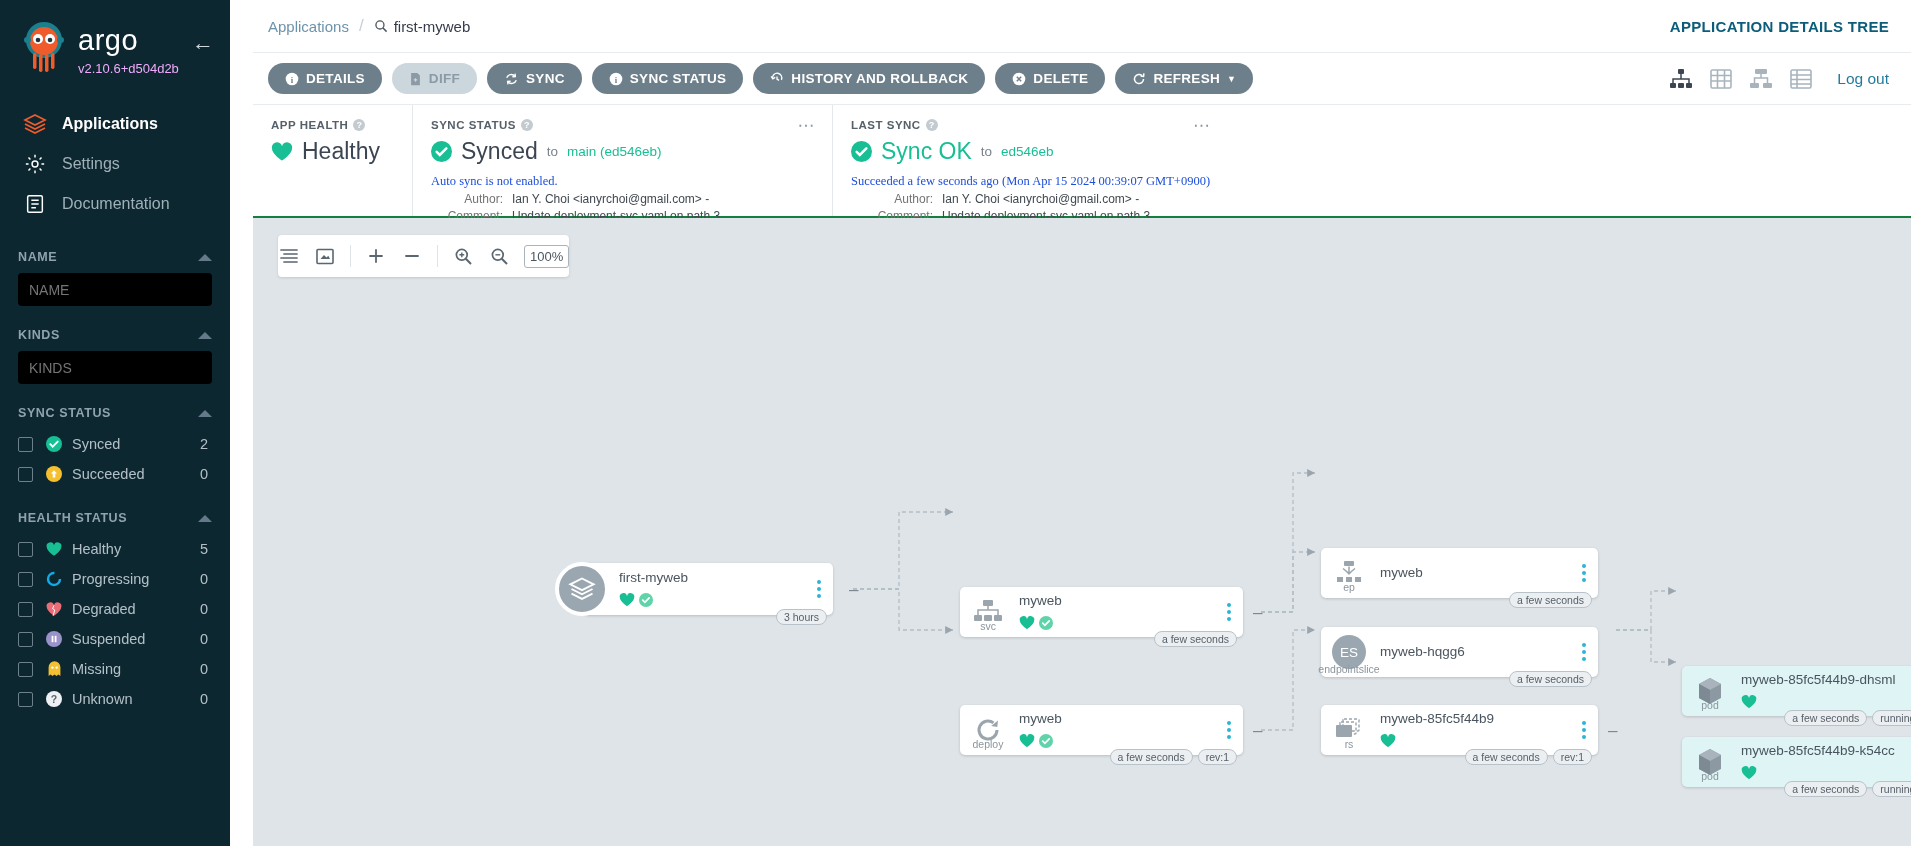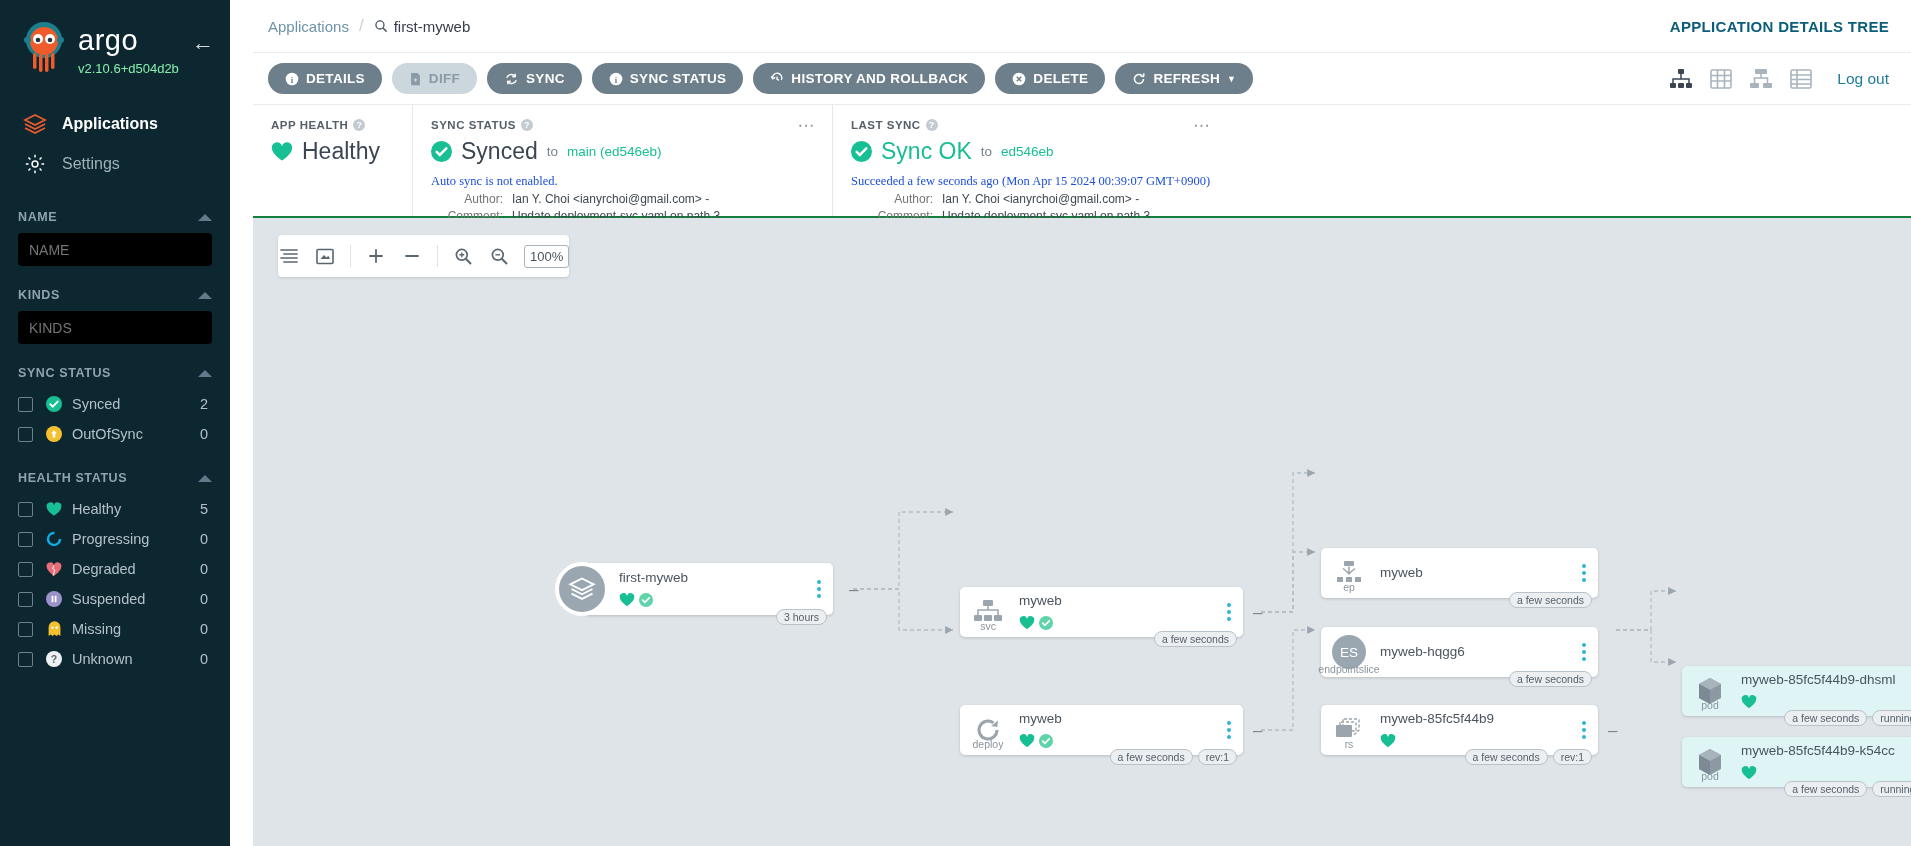--- a/index.html
+++ b/index.html
@@ -14,21 +14,21 @@
   .sidebar {
     width: 230px; min-width: 230px; height: 846px;
     background: #0d2730; color: #ccd6dd;
     display: flex; flex-direction: column;
     padding-top: 20px; overflow: hidden;
   }
   .brand { display: flex; align-items: flex-start; padding: 0 18px 0 20px; position: relative; }
   .brand-logo { width: 48px; height: 54px; position: relative; flex: 0 0 48px; }
   .brand-text { margin-left: 10px; padding-top: 6px; }
   .brand-name { font-size: 29px; color: #fff; letter-spacing: .5px; font-weight: 400; line-height: 1; }
-  .brand-ver { font-size: 13px; color: #86efac; margin-top: 6px; }
+  .brand-ver { font-size: 13px; color: #f0abfc; margin-top: 6px; }
   .collapse-arrow {
     position: absolute; right: 16px; top: 12px;
     font-size: 22px; color: #cfd8dc; cursor: pointer; line-height: 1;
   }
   .nav { margin-top: 28px; }
   .nav-item {
     display: flex; align-items: center; height: 40px;
     padding: 0 20px; cursor: pointer; color: #9fb0b8; font-size: 16px;
   }
   .nav-item.active { color: #ffffff; font-weight: bold; }
@@ -201,20 +201,29 @@
       </div>
       <div class="nav-item">
         <span class="nav-ico">
           <svg width="22" height="22" viewBox="0 0 24 24" fill="none" stroke="#fff" stroke-width="1.6">
             <circle cx="12" cy="12" r="3.2"></circle>
             <path d="M12 2v3M12 19v3M2 12h3M19 12h3M4.9 4.9l2.1 2.1M17 17l2.1 2.1M19.1 4.9L17 7M7 17l-2.1 2.1"></path>
           </svg>
         </span>
         <span>Settings</span>
       </div>
+      <div class="nav-item">
+        <span class="nav-ico">
+          <svg width="22" height="22" viewBox="0 0 24 24" fill="none" stroke="#fff" stroke-width="1.6">
+            <rect x="4" y="3" width="16" height="18" rx="1.5"></rect>
+              <path d="M8 8h8M8 12h8M8 16h5"></path>
+          </svg>
+        </span>
+        <span>Documentation</span>
+      </div>
     </nav>
 
     <div class="filters">
       <div class="f-head">
         <span>NAME</span>
         <span class="caret"></span>
       </div>
       <input class="f-input" placeholder="NAME" style="">
 
       <div class="f-head">
@@ -239,21 +248,21 @@
         <span class="f-count">2</span>
       </div>
       <div class="f-row">
         <span class="cb"></span>
         <span class="f-ico">
           <svg width="16" height="16" viewBox="0 0 16 16">
               <circle cx="8" cy="8" r="8" fill="#f4c030"></circle>
             <path d="M8 4.2l3 3.4H9.3v4H6.7v-4H5z" fill="#fff"></path>
             </svg>
         </span>
-        <span class="f-label">OutOfSync</span>
+        <span class="f-label">Succeeded</span>
         <span class="f-count">0</span>
       </div>
 
       <div class="f-head">
         <span>HEALTH STATUS</span>
         <span class="caret"></span>
       </div>
       <div class="f-row">
         <span class="cb"></span>
         <span class="f-ico">

